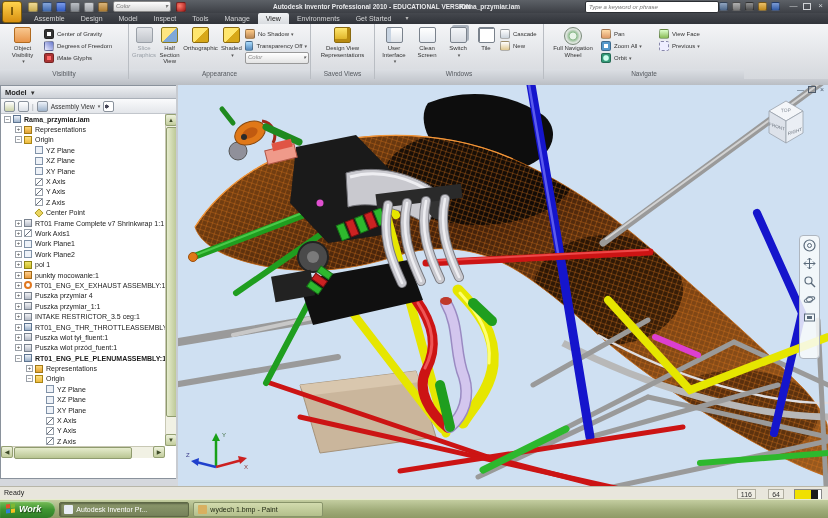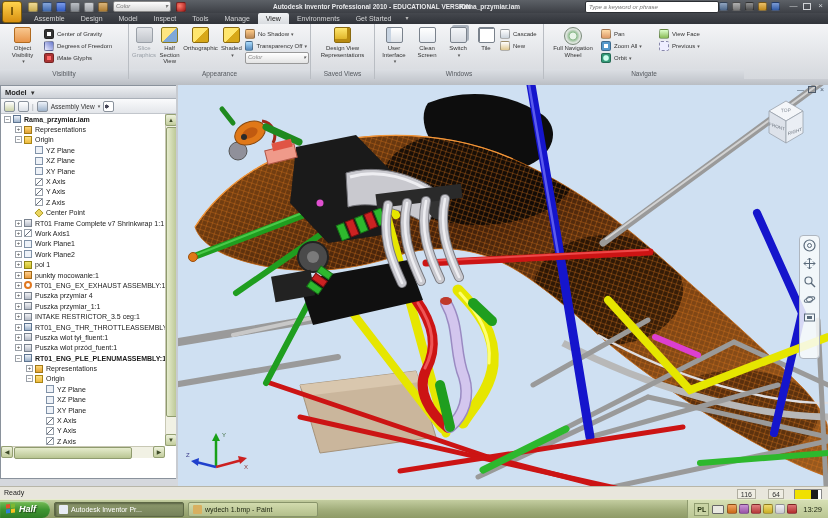--- a/index.html
+++ b/index.html
@@ -735,40 +735,27 @@
   </div>
 
   <div class="abs taskbar">
     <div class="startbtn">
       <span class="flag">
         <i style="background:#e34f2c"></i>
           <i style="background:#7eb832"></i>
           <i style="background:#2f7fd4"></i>
           <i style="background:#f6c121"></i>
       </span>
-      <span>Half</span>
+      <span>Work</span>
     </div>
     <div id="taskbuttons" style="display:flex;align-items:center;height:19px">
         <div class="taskbtn active">
           <span class="tb-ic" style="background: rgb(232, 236, 244);"></span>
           <span>Autodesk Inventor Pr...</span>
         </div>
         <div class="taskbtn idle">
           <span class="tb-ic" style="background: rgb(216, 176, 96);"></span>
           <span>wydech 1.bmp - Paint</span>
         </div>
       </div>
-    <div class="tray">
-      <span class="lang">PL</span>
-      <span class="kbd-ic"></span>
-      <span id="trayicons" style="display:flex;gap:2px">
-          <span class="tri" style="background: linear-gradient(rgba(255, 255, 255, 0.333), rgba(0, 0, 0, 0.133)), rgb(232, 120, 24);"></span>
-          <span class="tri" style="background: linear-gradient(rgba(255, 255, 255, 0.333), rgba(0, 0, 0, 0.133)), rgb(176, 96, 192);"></span>
-          <span class="tri" style="background: linear-gradient(rgba(255, 255, 255, 0.333), rgba(0, 0, 0, 0.133)), rgb(208, 64, 64);"></span>
-          <span class="tri" style="background: linear-gradient(rgba(255, 255, 255, 0.333), rgba(0, 0, 0, 0.133)), rgb(232, 200, 40);"></span>
-          <span class="tri" style="background: linear-gradient(rgba(255, 255, 255, 0.333), rgba(0, 0, 0, 0.133)), rgb(232, 232, 240);"></span>
-          <span class="tri" style="background: linear-gradient(rgba(255, 255, 255, 0.333), rgba(0, 0, 0, 0.133)), rgb(204, 51, 51);"></span>
-        </span>
-      <span class="clock">13:29</span>
-    </div>
   </div>
 
 </div>
 
 </body></html>

